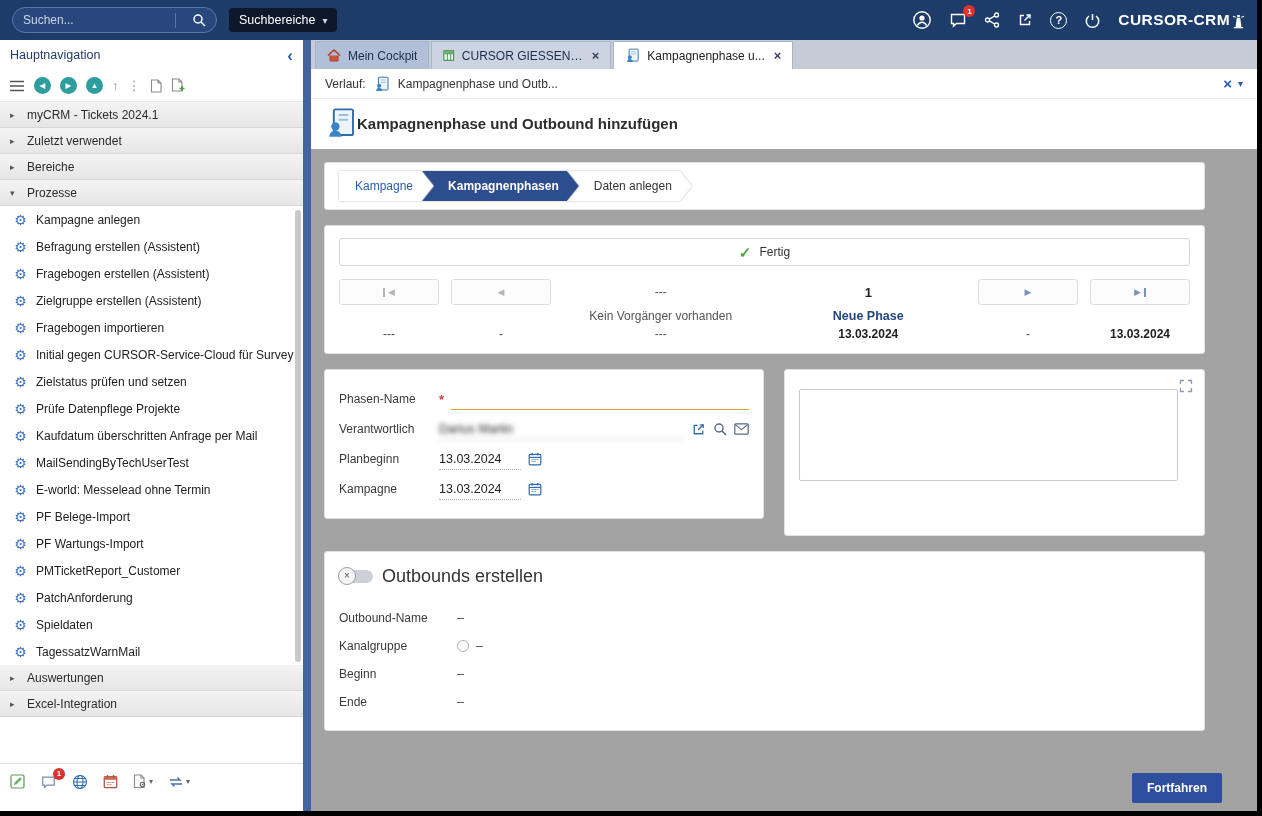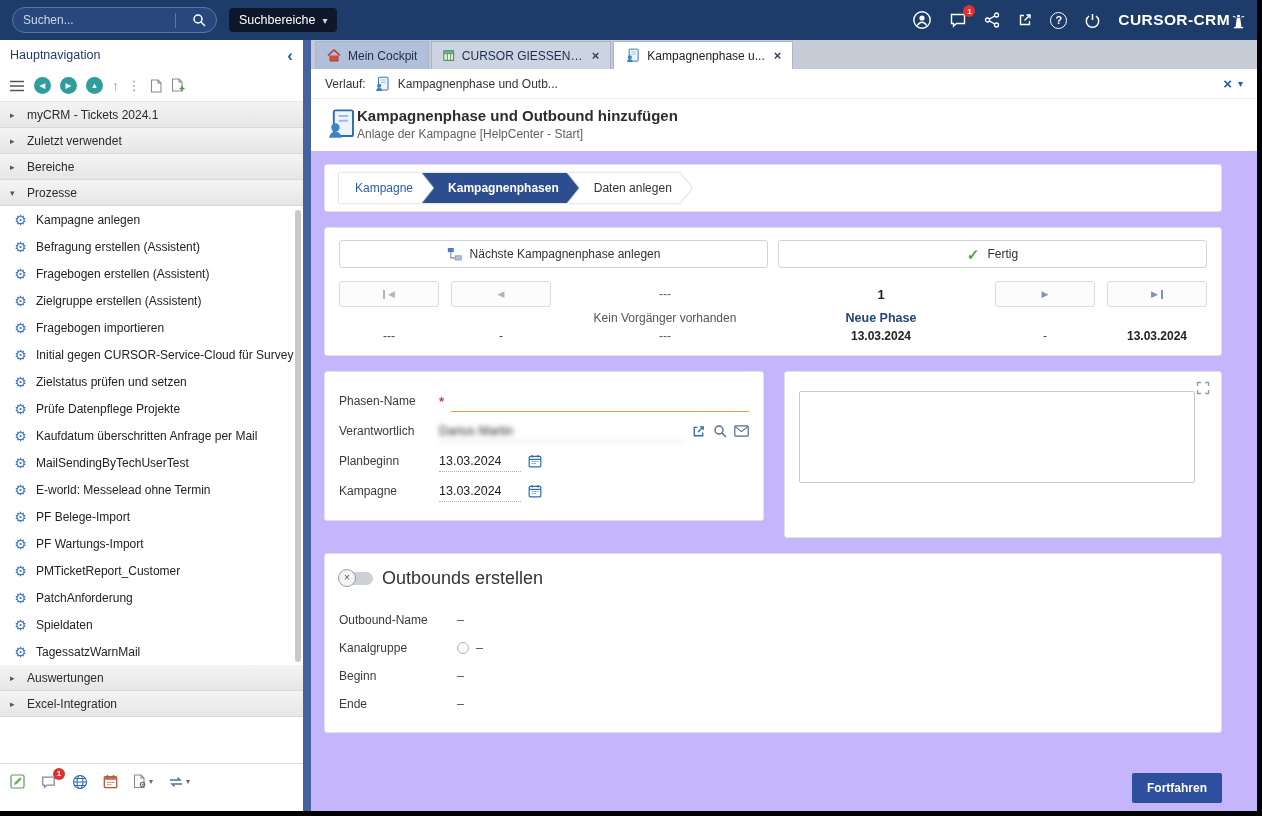--- a/index.html
+++ b/index.html
@@ -57,21 +57,21 @@
 
   .content-pane{flex:1;display:flex;flex-direction:column;min-height:0}
   .verlauf-row{height:30px;display:flex;align-items:center;gap:8px;padding:0 14px;font-size:12px;color:#333;border-bottom:1px solid #ececec;flex:none}
   .verlauf-right{margin-left:auto;display:flex;align-items:center;gap:6px}
   .verlauf-x{color:#2a5caa;font-size:15px;font-weight:bold;cursor:pointer;line-height:1}
   .verlauf-car{color:#2a5caa;font-size:10px;cursor:pointer}
   .page-header{display:flex;align-items:center;gap:0;padding:8px 14px 10px;flex:none;background:#fff}
   .page-title{font-size:15px;font-weight:bold;color:#2d2d2d}
   .page-sub{font-size:12px;color:#616161;margin-top:3px}
 
-  .scroll-area{flex:1;background:#c4b5fd;padding:13px 35px 12px 13px;overflow:hidden;position:relative}
+  .scroll-area{flex:1;background:#a3a3a3;padding:13px 52px 12px 13px;overflow:hidden;position:relative}
   .card{background:#fff;border:1px solid #e2e2e2;border-radius:3px;margin-bottom:15px;padding:12px 14px}
 
   
   .wizard-card{padding:8px 14px}
   .steps{display:flex;height:30px}
   .step-wrap{filter:drop-shadow(0 0 1px #b8b8b8);position:relative}
   .step-wrap+.step-wrap{margin-left:-11px}
   .step-wrap:nth-child(1){z-index:3}.step-wrap:nth-child(2){z-index:2}.step-wrap:nth-child(3){z-index:1}
   .step{height:30px;display:flex;align-items:center;background:#fff;font-size:12px;color:#2a5caa;padding:0 20px 0 26px;
         clip-path:polygon(0 0,calc(100% - 12px) 0,100% 50%,calc(100% - 12px) 100%,0 100%,12px 50%)}
@@ -423,21 +423,20 @@
 
         <div class="page-header">
           <svg width="32" height="32" viewBox="0 0 20 20">
               <rect x="5.5" y="1.5" width="12" height="16" rx="1" fill="#edf4fc" stroke="#2e6cb0" stroke-width="1.2"></rect>
               <path d="M8.5 5h6M8.5 8h6" stroke="#9dbede" stroke-width="1.2"></path>
               <circle cx="6.5" cy="12.2" r="2.6" fill="#3b83c9"></circle>
               <path d="M2.5 18.6c.6-2.6 2.1-3.9 4-3.9s3.4 1.3 4 3.9z" fill="#3b83c9"></path>
             </svg>
           <div>
             <div class="page-title">Kampagnenphase und Outbound hinzufügen</div>
-            <div class="page-sub">Anlage der Kampagne [HelpCenter - Start]</div>
           </div>
         </div>
 
         <div class="scroll-area">
 
           <div class="card wizard-card">
             <div class="steps">
               <span class="step-wrap">
                   <span class="step step--first">Kampagne</span>
                 </span>
@@ -445,28 +444,20 @@
                   <span class="step step--active">Kampagnenphasen</span>
                 </span>
               <span class="step-wrap">
                   <span class="step step--plain">Daten anlegen</span>
                 </span>
             </div>
           </div>
 
           <div class="card">
             <div class="actions-row">
-              <button class="act-btn">
-                <svg width="15" height="14" viewBox="0 0 15 14">
-                    <rect x="0.8" y="1" width="6" height="4.2" fill="#4d7fc0"></rect>
-                    <rect x="8.2" y="8.8" width="6" height="4.2" fill="#aec4e0" stroke="#7a9cc6" stroke-width="0.8"></rect>
-                    <path d="M3.8 5.2v5.7h4.4" fill="none" stroke="#8a8a8a" stroke-width="1.1"></path>
-                  </svg>
-                <span>Nächste Kampagnenphase anlegen</span>
-              </button>
               <button class="act-btn">
                 <span class="check">✓</span>
                 <span>Fertig</span>
               </button>
             </div>
             <div class="phase-grid">
               <button class="nav-btn">
                   <span class="bar"></span>
                   <span class="arr">◀</span>
                 </button>

